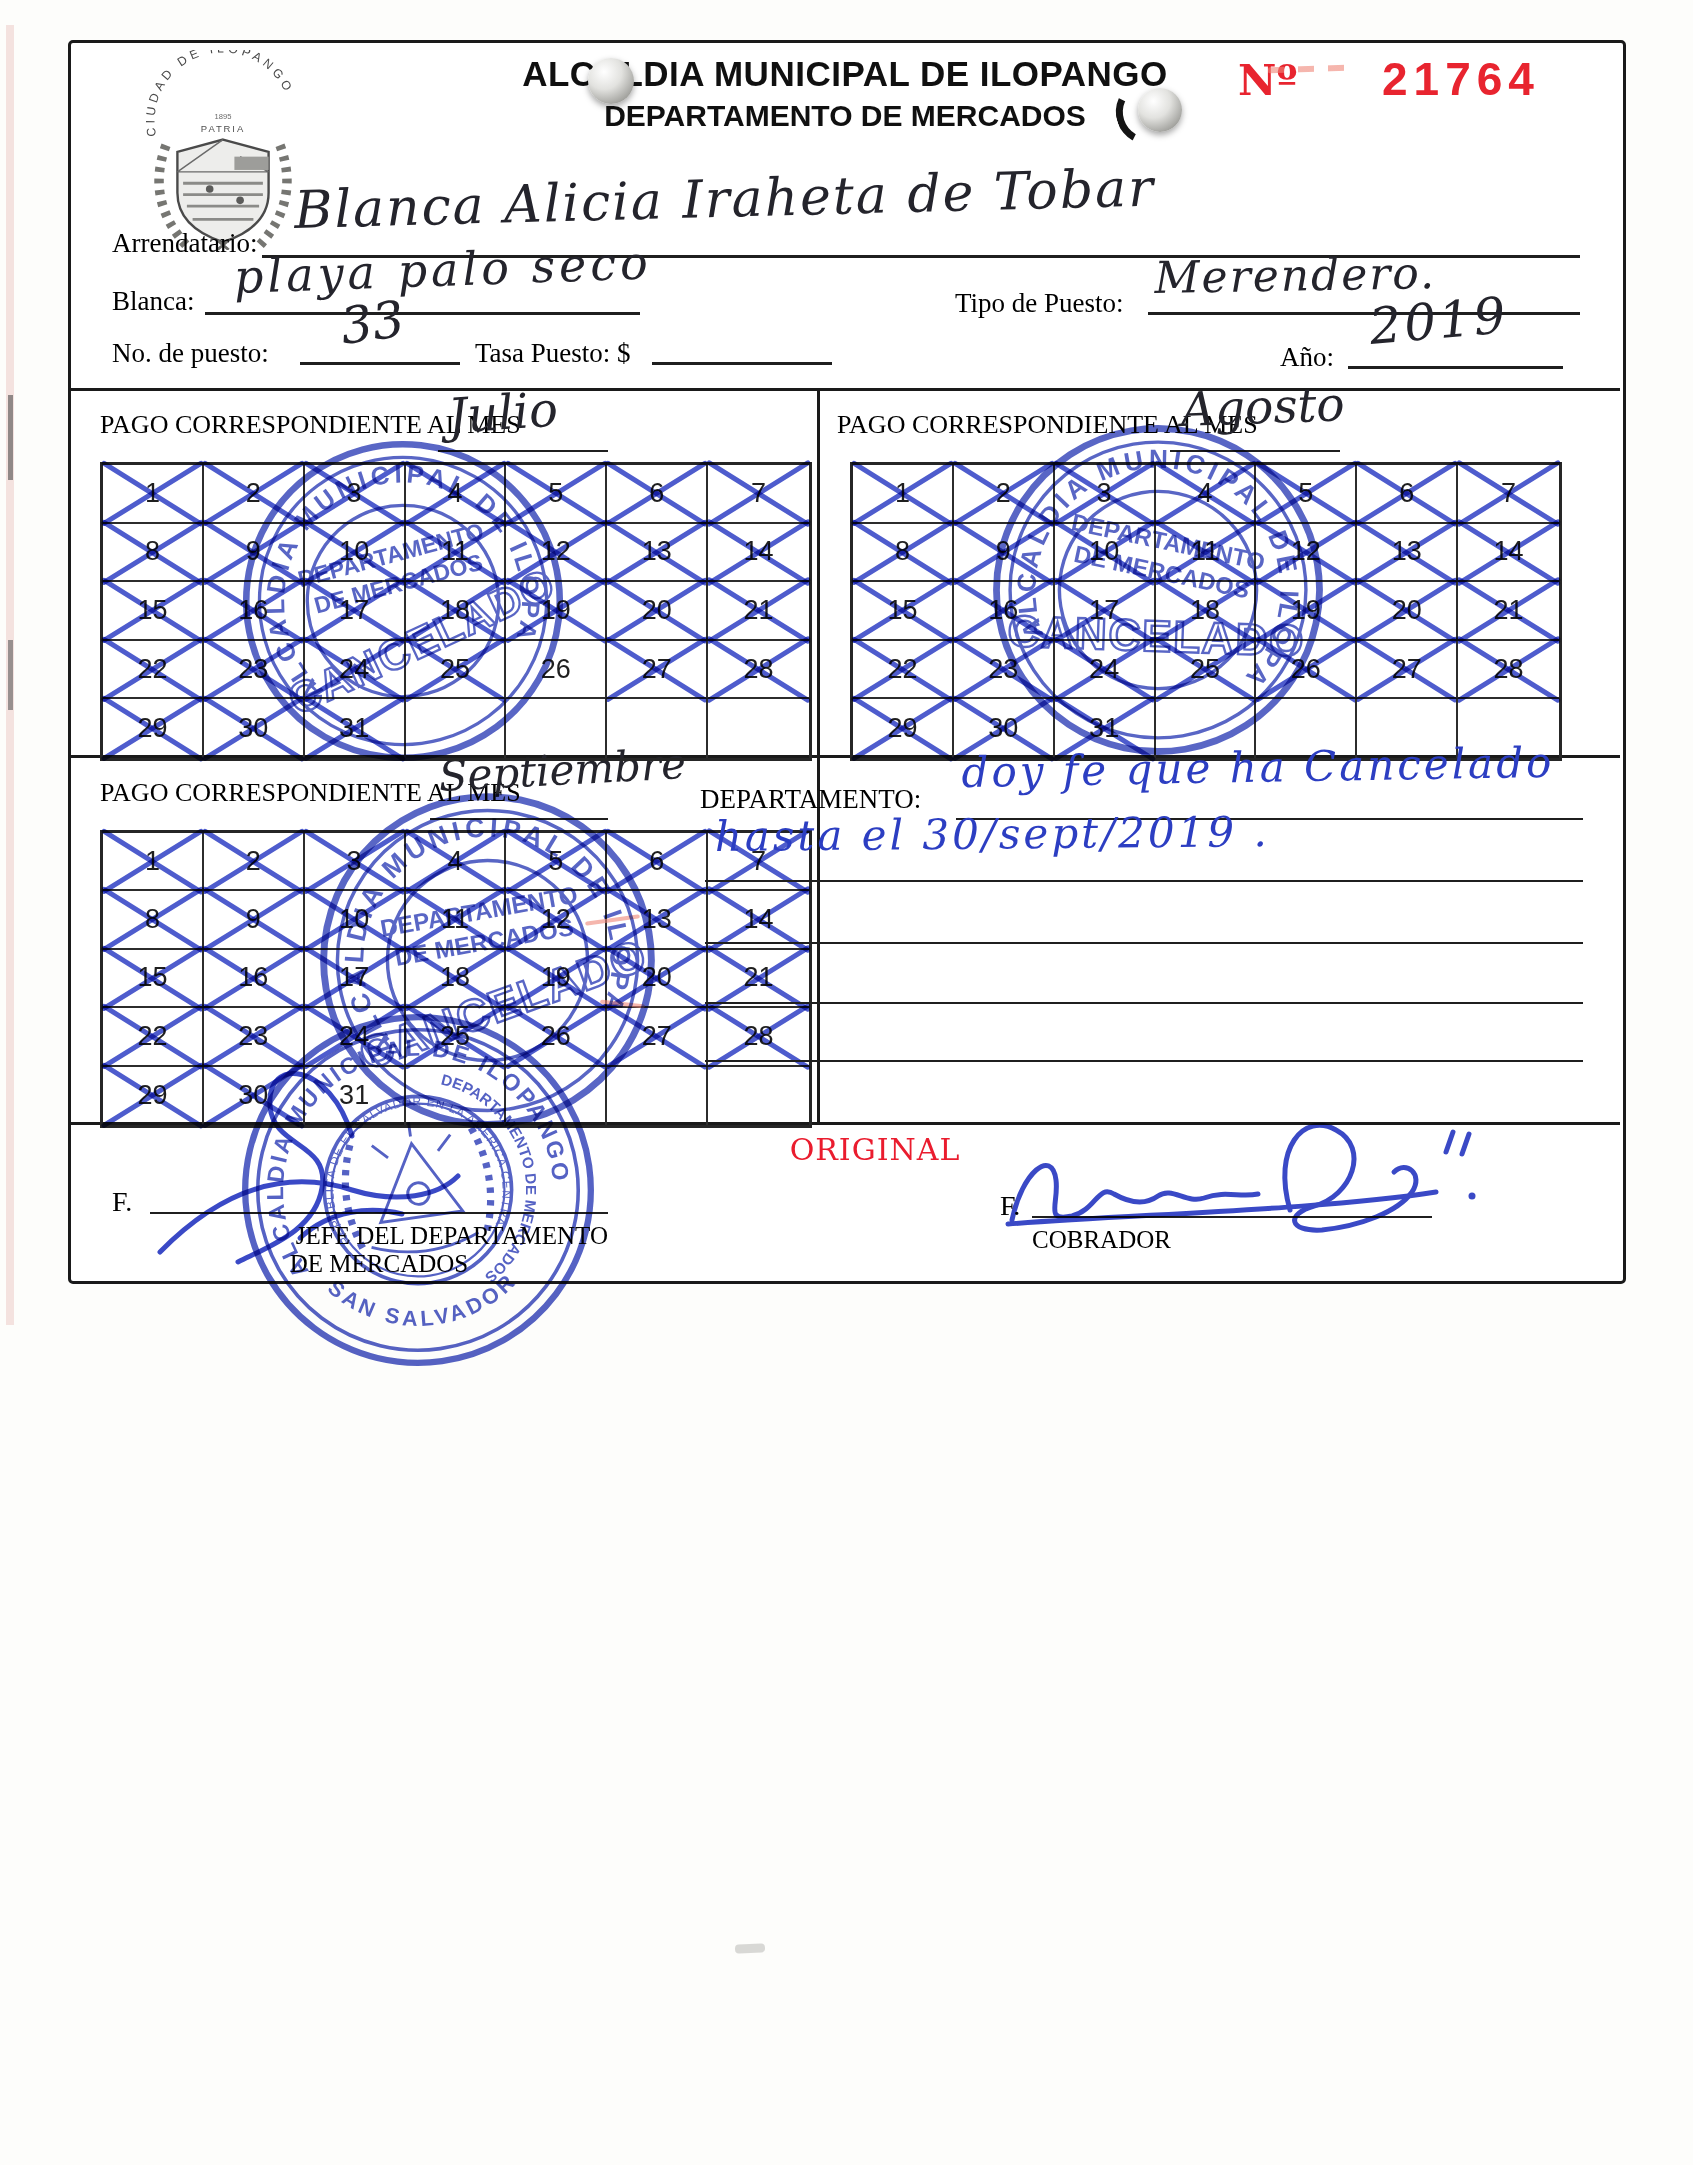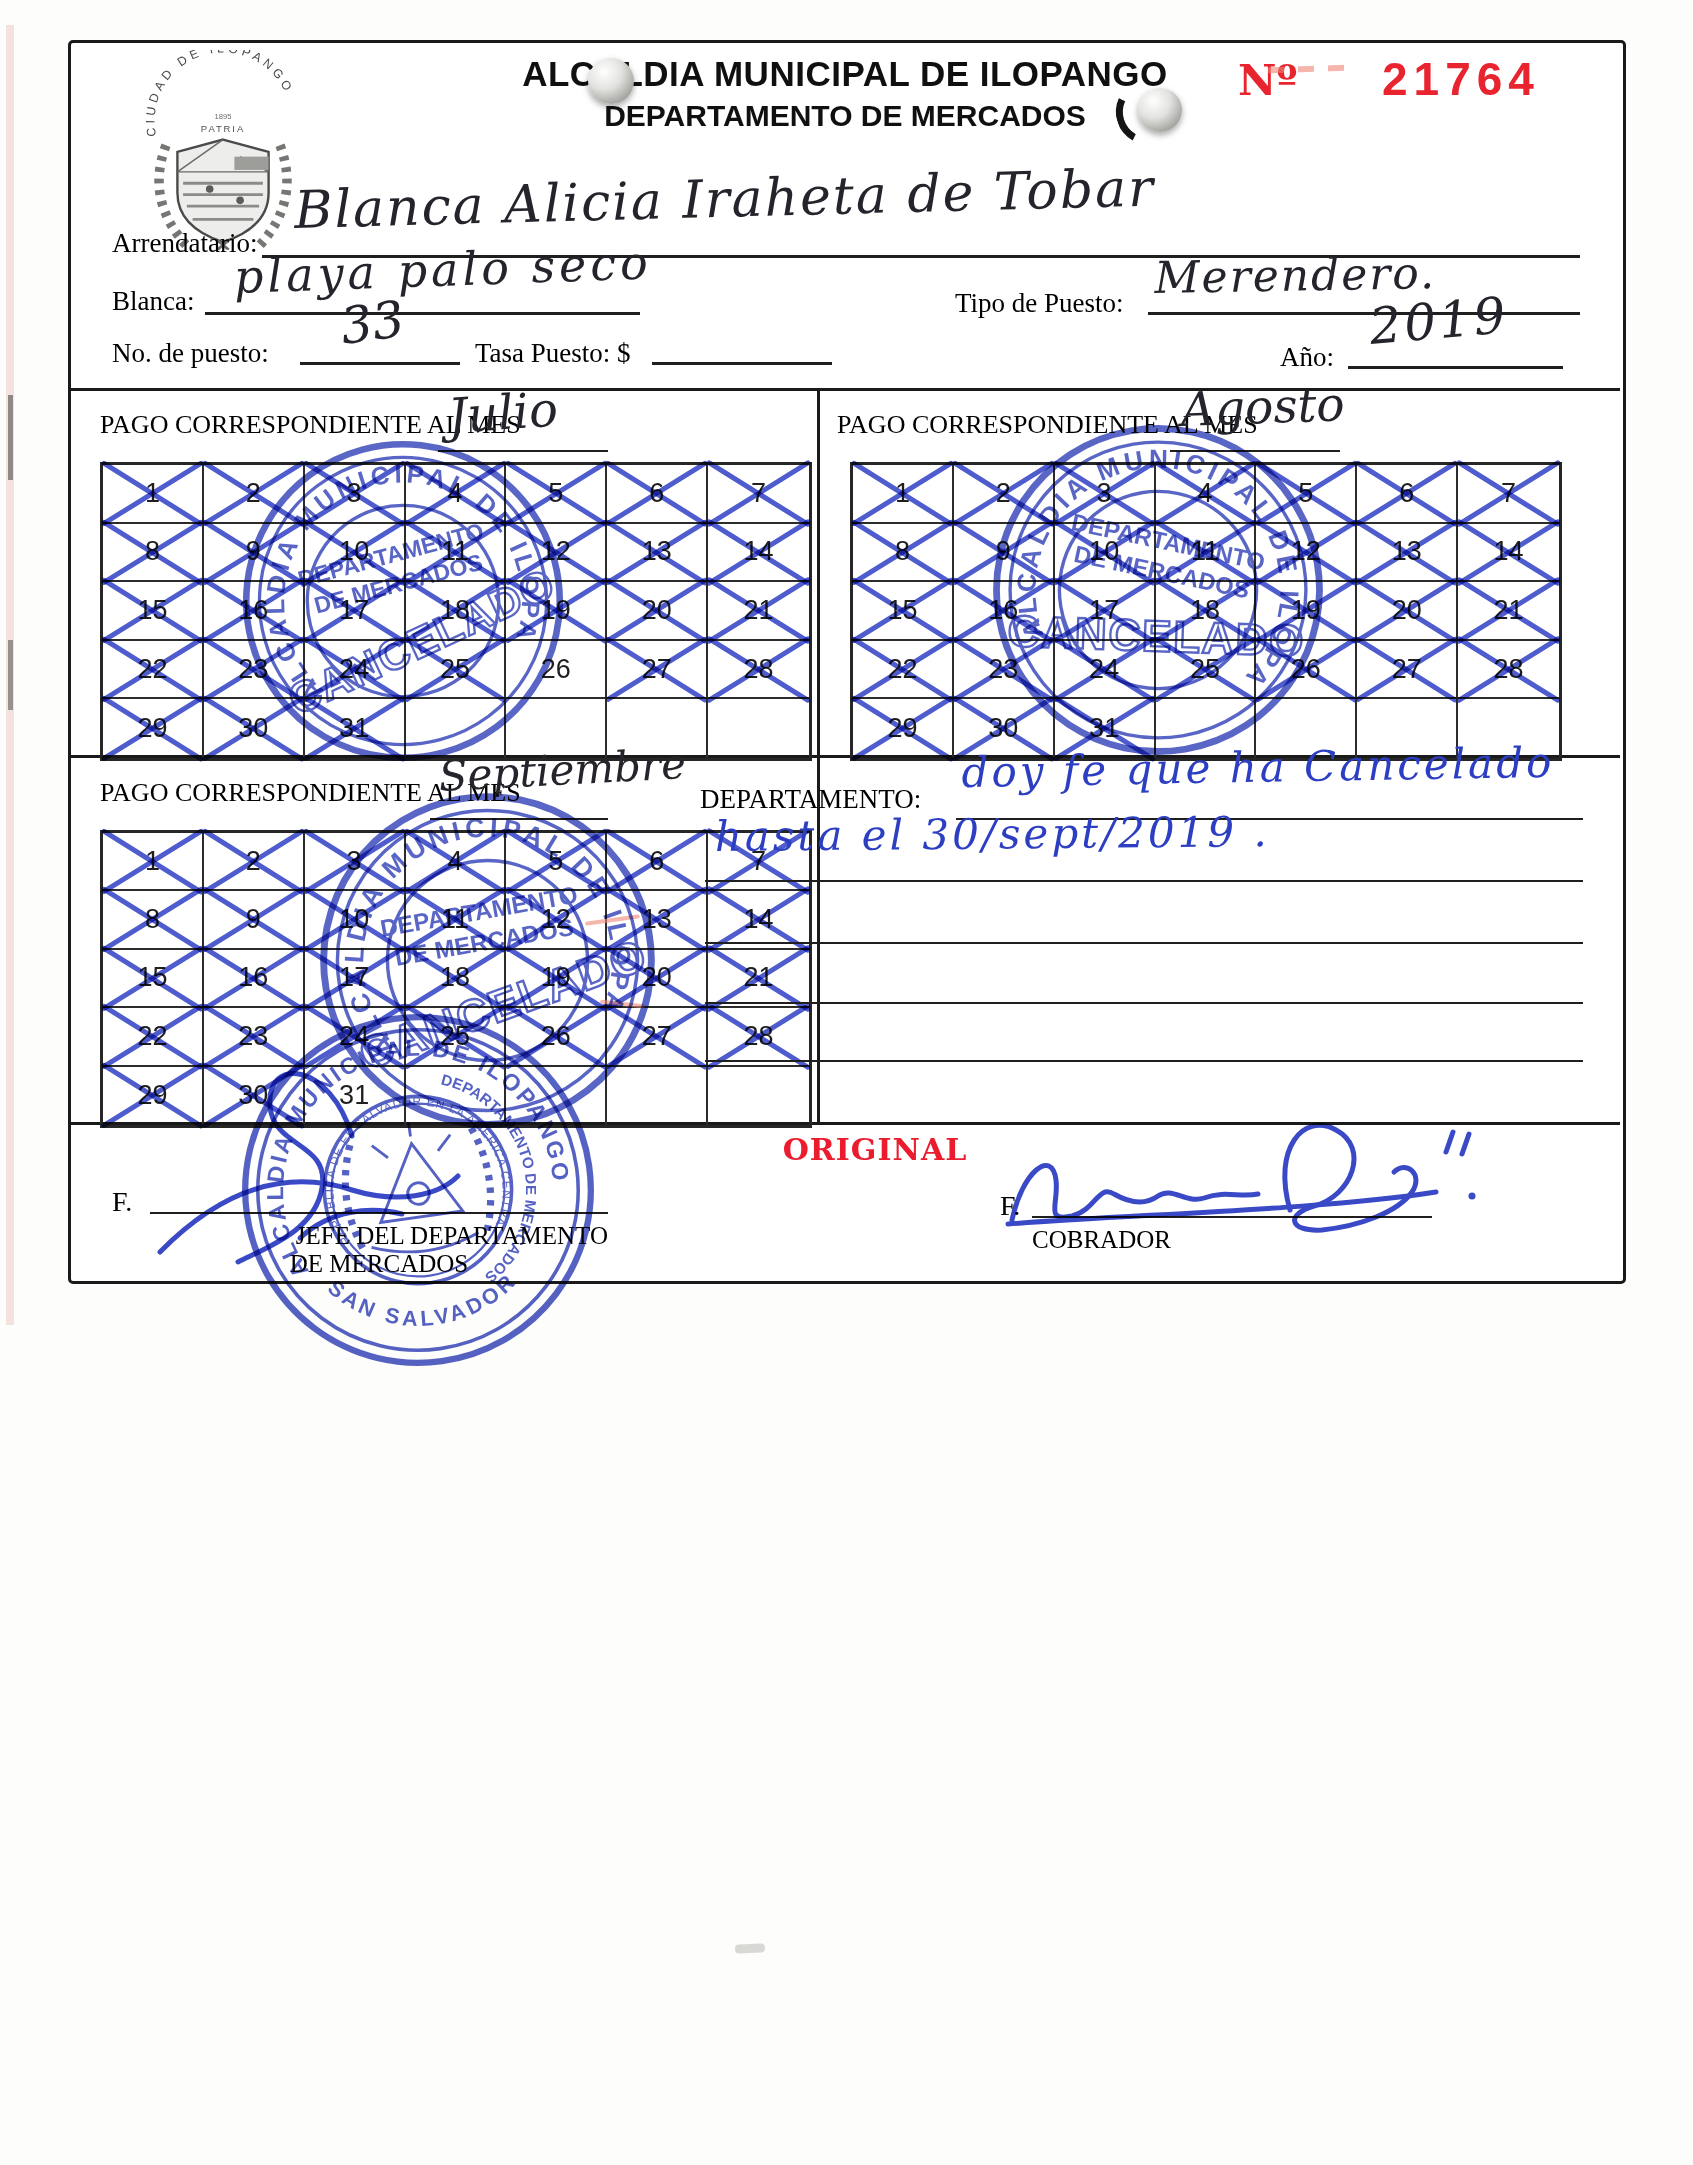--- a/index.html
+++ b/index.html
@@ -428,21 +428,21 @@
   <div class="hw hw-blue" style="left:962px;top:748px;font-size:42px;letter-spacing:3px;transform:rotate(-1deg);">doy fe que ha Cancelado</div>
   <div class="uline" style="left:705px;top:880px;width:878px;border-bottom-width:2px;"></div>
   <div class="hw hw-blue" style="left:715px;top:812px;font-size:42px;letter-spacing:3px;transform:rotate(-.5deg);">hasta el 30/sept/2019 .</div>
   <div class="uline" style="left:705px;top:942px;width:878px;border-bottom-width:2px;"></div>
   <div class="uline" style="left:705px;top:1002px;width:878px;border-bottom-width:2px;"></div>
   <div class="uline" style="left:705px;top:1060px;width:878px;border-bottom-width:2px;"></div>
 
   <div class="redmark" style="left:585px;top:918px;width:55px;height:4px;transform:rotate(-8deg);"></div>
   <div class="redmark" style="left:600px;top:1002px;width:45px;height:4px;transform:rotate(6deg);"></div>
 
-  <div class="abs red" style="left:740px;top:1132px;width:270px;text-align:center;font-family:'DejaVu Serif',serif;font-weight:bold;font-size:30px;letter-spacing:1px;color:#ea1c2e;">ORIGINAL</div>
+  <div class="abs red" style="left:740px;top:1132px;width:270px;text-align:center;font-family:'DejaVu Serif',serif;font-weight:normal;font-size:30px;letter-spacing:1px;color:#ea1c2e;">ORIGINAL</div>
 
   <div class="lbl" style="left:112px;top:1186px;font-size:28px;">F.</div>
   <div class="uline" style="left:150px;top:1212px;width:458px;border-bottom-width:2px;"></div>
   <div class="lbl" style="left:150px;top:1222px;width:458px;text-align:right;font-size:25px;">JEFE DEL DEPARTAMENTO</div>
   <div class="lbl" style="left:150px;top:1250px;width:458px;text-align:center;font-size:25px;">DE MERCADOS</div>
 
   <div class="lbl" style="left:1000px;top:1190px;font-size:28px;">F.</div>
   <div class="uline" style="left:1032px;top:1216px;width:400px;border-bottom-width:2px;"></div>
   <div class="lbl" style="left:1032px;top:1226px;width:400px;font-size:25px;">COBRADOR</div>
 

